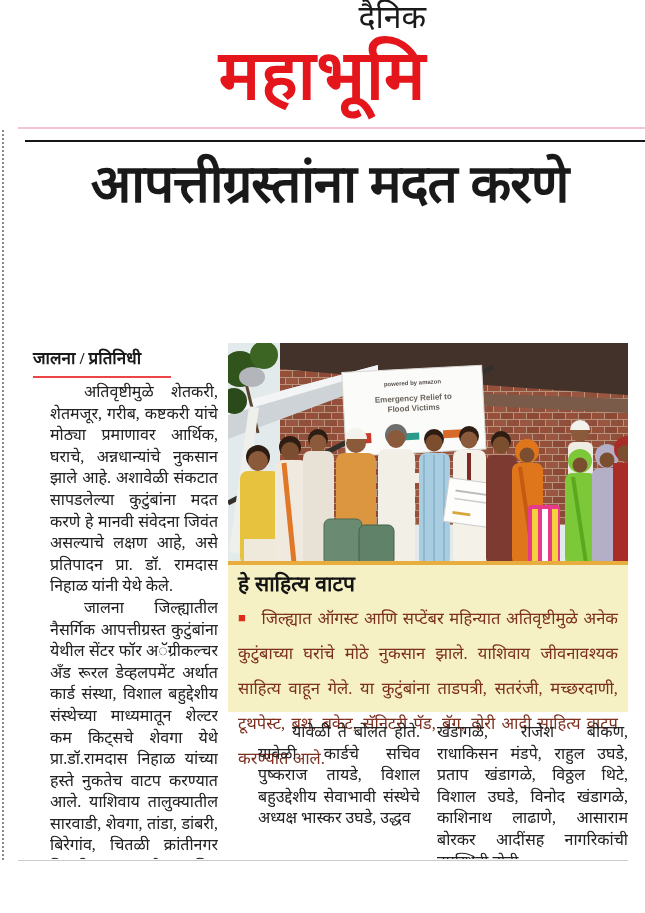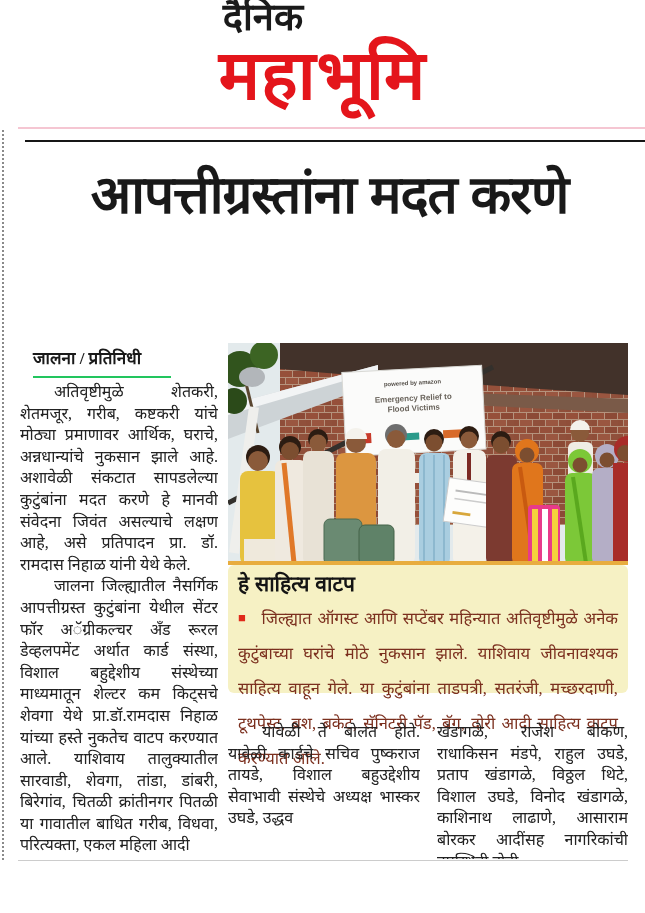--- a/index.html
+++ b/index.html
@@ -5,21 +5,21 @@
   html,body{margin:0;padding:0;background:#ffffff;}
   .page{
     position:relative;width:645px;height:913px;background:#ffffff;
     overflow:hidden;font-family:"Liberation Serif","DejaVu Serif",serif;color:#1d1d1d;
   }
   
   .masthead{position:absolute;top:2px;left:0;width:100%;text-align:center;}
   .masthead-inner{display:inline-block;text-align:left;}
   .masthead-pretitle{
     font-family:"Liberation Sans","DejaVu Sans",sans-serif;
-    font-weight:bold;font-size:38px;line-height:30px;color:#1a1a1a;padding-left:4px;
+    font-weight:normal;font-size:32px;line-height:30px;color:#1a1a1a;padding-left:4px;text-align:right;
   }
   .masthead-title{
     font-family:"Liberation Sans","DejaVu Sans",sans-serif;
     font-weight:bold;font-size:69px;line-height:88px;color:#e4151b;letter-spacing:1px;
   }
   .pink-rule{position:absolute;top:127px;left:18px;right:0;height:2px;background:#f5c6d2;}
   .left-dotted-rule{position:absolute;left:2px;top:130px;height:730px;width:0;border-left:2px dotted #8a8a8a;}
   .top-rule{position:absolute;top:140px;left:25px;right:0;height:2px;background:#161616;}
   .bottom-rule{position:absolute;top:860px;left:18px;width:610px;height:1px;background:#cccccc;}
 
@@ -32,38 +32,38 @@
   .subheadline{
     position:absolute;top:287px;left:20px;right:6px;text-align:center;
     font-family:"Liberation Sans","DejaVu Sans",sans-serif;
     font-weight:bold;color:#e11b20;font-size:34px;line-height:44px;
   }
 
   
   .byline{
     position:absolute;left:33px;top:344px;
     font-weight:bold;font-size:17px;color:#1a1a1a;
-    border-bottom:2px solid #22c55e;padding:2px 10px 7px 0;min-width:128px;
+    border-bottom:2px solid #ef4444;padding:2px 10px 7px 0;min-width:128px;
   }
   .col{position:absolute;overflow:hidden;font-size:16px;line-height:21.6px;color:#222;}
   .col p{margin:0;text-align:justify;}
-  .col p.indent{text-indent:34px;}
+  .col p.indent{text-indent:34px;margin-left:30px;}
   .col p + p{margin-top:0;}
   .col1{left:20px;top:381px;width:198px;height:478px;}
   .col2{left:228px;top:721px;width:192px;height:138px;}
   .col3{left:437px;top:721px;width:191px;height:138px;}
 
   
   .photo{position:absolute;left:228px;top:343px;width:400px;height:222px;overflow:hidden;background:#dfe7ea;}
   .photo svg{display:block;}
 
   
   .caption-box{
-    position:absolute;left:228px;top:565px;width:400px;height:128px;
-    background:#f6f1c4;box-sizing:border-box;padding:5px 10px 0 10px;border-radius:6px;
+    position:absolute;left:228px;top:565px;width:400px;height:147px;
+    background:#f6f1c4;box-sizing:border-box;padding:5px 10px 0 10px;
   }
   .caption-heading{
     font-family:"Liberation Sans","DejaVu Sans",sans-serif;
     font-weight:bold;font-size:21px;line-height:28px;color:#141414;
   }
   .caption-text{margin:2px 0 0 0;font-size:16.5px;line-height:35px;color:#7b2f1e;text-align:justify;}
   .caption-bullet{color:#e02a1a;font-size:13px;margin-right:14px;vertical-align:2px;}
 
   
   .footer{
@@ -80,21 +80,21 @@
     <div class="masthead-inner">
       <div class="masthead-pretitle">दैनिक</div>
       <div class="masthead-title">महाभूमि</div>
     </div>
   </header>
 
   <div class="pink-rule"></div>
   <div class="left-dotted-rule"></div>
   <div class="top-rule"></div>
 
-  <h1 class="headline" style="margin:15px">
+  <h1 class="headline" style="margin:4px">
     <div>आपत्तीग्रस्तांना मदत करणे</div>
   </h1>
 
   <div class="byline">जालना / प्रतिनिधी</div>
 
   <div class="col col1">
     <p class="indent">अतिवृष्टीमुळे शेतकरी, शेतमजूर, गरीब, कष्टकरी यांचे मोठ्या प्रमाणावर आर्थिक, घराचे, अन्नधान्यांचे नुकसान झाले आहे. अशावेळी संकटात सापडलेल्या कुटुंबांना मदत करणे हे मानवी संवेदना जिवंत असल्याचे लक्षण आहे, असे प्रतिपादन प्रा. डॉ. रामदास निहाळ यांनी येथे केले.</p>
     <p class="indent">जालना जिल्ह्यातील नैसर्गिक आपत्तीग्रस्त कुटुंबांना येथील सेंटर फॉर अॅग्रीकल्चर अँड रूरल डेव्हलपमेंट अर्थात कार्ड संस्था, विशाल बहुद्देशीय संस्थेच्या माध्यमातून शेल्टर कम किट्सचे शेवगा येथे प्रा.डॉ.रामदास निहाळ यांच्या हस्ते नुकतेच वाटप करण्यात आले. याशिवाय तालुक्यातील सारवाडी, शेवगा, तांडा, डांबरी, बिरेगांव, चितळी क्रांतीनगर पितळी या गावातील बाधित गरीब, विधवा, परित्यक्ता, एकल महिला आदी</p>
   </div>
 

